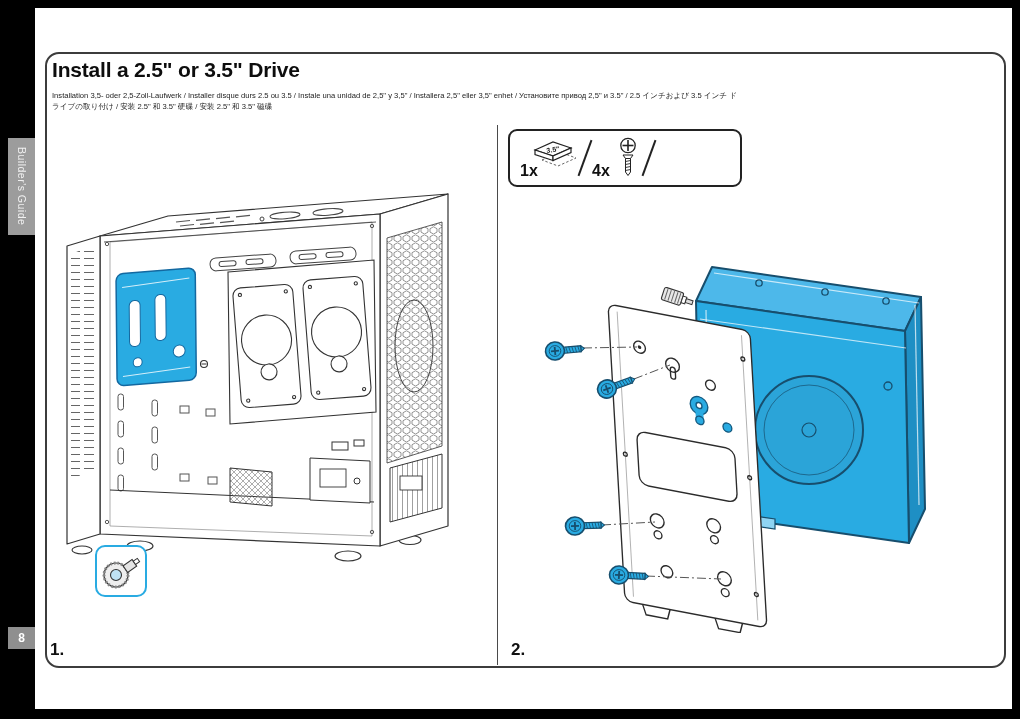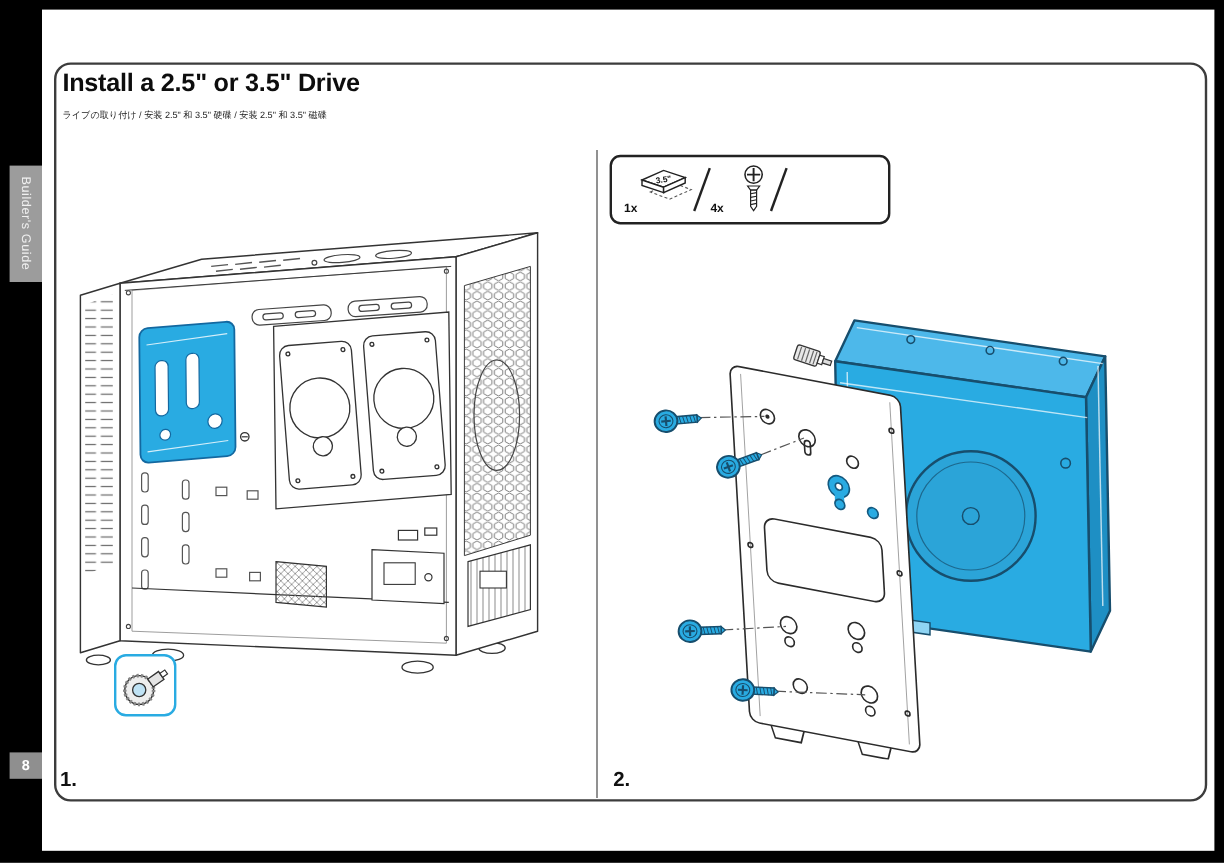--- a/index.html
+++ b/index.html
@@ -38,21 +38,21 @@
   .case-svg { position:absolute; left:15px; top:53px; width:430px; height:420px; }
   .badge { position:absolute; left:50px; top:420px; width:52px; height:52px;
            border:2.5px solid #29ABE2; border-radius:10px; background:#fff;
            display:flex; align-items:center; justify-content:center; }
 
   .parts-box { position:absolute; left:11px; top:4px; width:234px; height:58px;
                border:2px solid #222; border-radius:9px; background:#fff;
                display:flex; align-items:center; padding:0 10px; gap:6px; }
   .part-group { position:relative; height:50px; }
   .pg1 { width:58px; } .pg2 { width:50px; } .pg3 { width:64px; }
-  .qty { position:absolute; left:0; bottom:3px; font-size:10px; font-weight:bold; color:#111; }
+  .qty { position:absolute; left:0; bottom:3px; font-size:16px; font-weight:bold; color:#111; }
   .pg3 .qty { left:auto; right:0; }
   .slash { width:2px; height:38px; background:#222; transform:rotate(20deg); flex:none; }
 
   .illus-svg { position:absolute; left:10px; top:68px; width:490px; height:440px; }
 
   svg text { font-family:"Liberation Sans", sans-serif; fill:#111; }
 </style>
 </head>
 <body>
 
@@ -61,20 +61,21 @@
 </div>
 <div class="page-num">
   <span>8</span>
 </div>
 
 <div class="page">
   <div class="content-border"></div>
 
   <h1 class="title">Install a 2.5" or 3.5" Drive</h1>
   <div class="subtitle">
+    <div>Installation 3,5- oder 2,5-Zoll-Laufwerk / Installer disque durs 2.5 ou 3.5 / Instale una unidad de 2,5" y 3,5" / Installera 2,5" eller 3,5" enhet / Установите привод 2,5" и 3.5" / 2.5 インチおよび 3.5 インチ ド</div>
     <div>ライブの取り付け / 安装 2.5" 和 3.5" 硬碟 / 安装 2.5" 和 3.5" 磁碟</div>
   </div>
 
   <div class="vdivider"></div>
 
   <section class="panel panel-1">
 
     <svg class="case-svg" viewBox="0 0 430 420">
       <defs>
         <pattern id="hexmesh" width="9" height="8" patternUnits="userSpaceOnUse">

